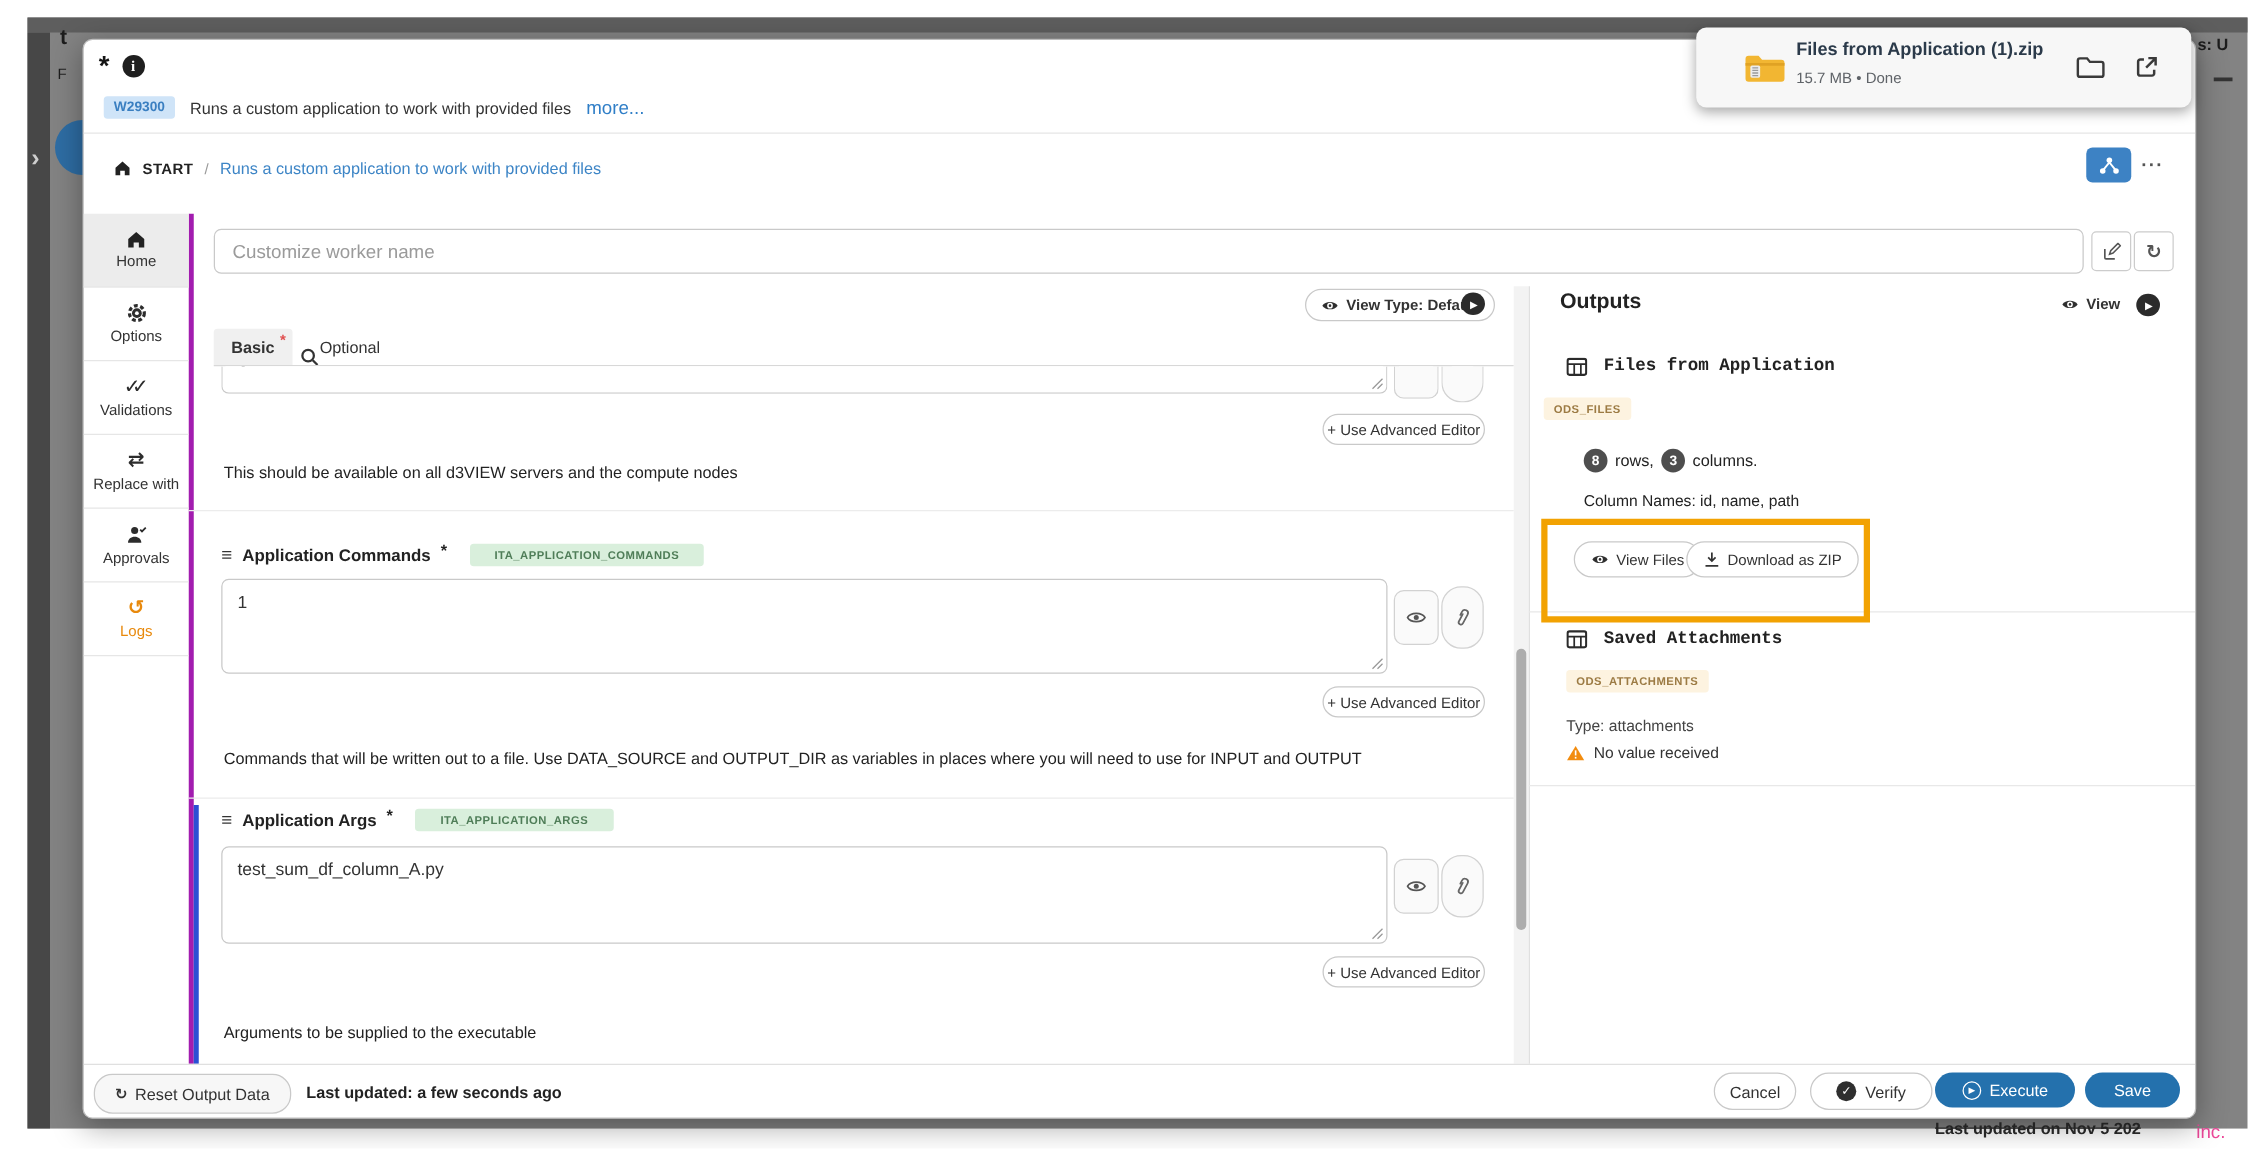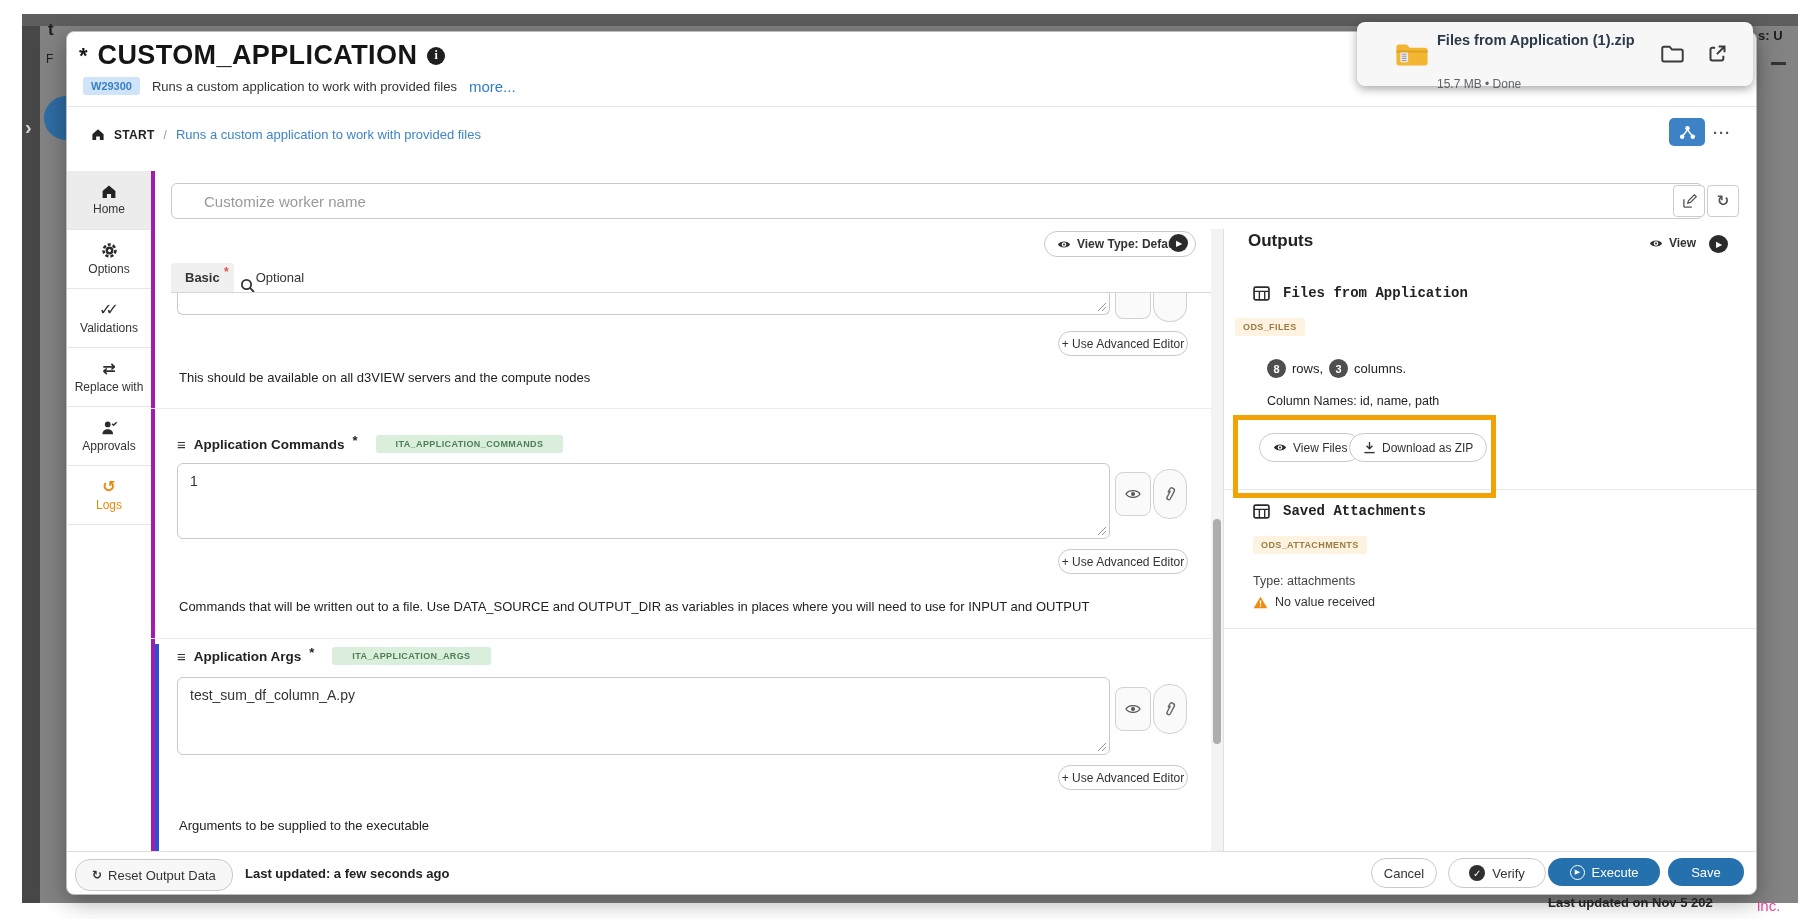--- a/index.html
+++ b/index.html
@@ -29,21 +29,21 @@
   .bluebtn{width:36px;height:28px;border-radius:5px;background:#3d82c4;display:inline-flex;align-items:center;justify-content:center;}
   .dots{font-size:15px;font-weight:700;color:#555;letter-spacing:1px;}
   
   .sidebar{left:0;top:139px;width:84px;height:680px;border-right:4px solid #a21caf;}
   .sb-item{height:58px;border-bottom:1px solid #e6e6e6;display:flex;flex-direction:column;align-items:center;justify-content:center;gap:3px;cursor:pointer;}
   .sb-item.active{background:#ececec;}
   .sb-label{font-size:12px;color:#333;}
   .sb-glyph{font-size:16px;color:#2c2c2c;line-height:1;}
   .orange-txt{color:#e8890c !important;}
   
-  .winput{border:1px solid #c9c9c9;border-radius:6px;font-size:15px;color:#333;padding:0 32px;outline:none;}
+  .winput{border:1px solid #c9c9c9;border-radius:6px;font-size:15px;color:#333;padding:0 14px;outline:none;}
   .winput::placeholder{color:#9a9a9a;}
   .sqbtn{width:30px;height:30px;border:1px solid #ccc;border-radius:4px;background:#fff;display:inline-flex;align-items:center;justify-content:center;color:#555;font-size:15px;}
   .h2{font-size:17px;font-weight:600;color:#222;}
   .pill{display:inline-flex;align-items:center;justify-content:center;gap:6px;background:#fff;border:1px solid #c9c9c9;border-radius:15px;font-size:12px;color:#333;cursor:pointer;}
   .pill b{font-weight:600;}
   .circle-btn{width:18px;height:18px;border-radius:50%;background:#2b2b2b;color:#fff;font-size:8px;display:inline-flex;align-items:center;justify-content:center;padding-left:1px;cursor:pointer;}
   .tab{height:29px;display:inline-flex;align-items:center;padding:0 14px;font-size:13px;color:#333;cursor:pointer;position:relative;}
   .tab.active{background:#f0f0f0;font-weight:700;border-radius:3px 3px 0 0;}
   .req{color:#e04f4f;font-size:12px;position:absolute;top:2px;right:5px;}
   .ta-wrap{border:1px solid #c9c9c9;border-radius:6px;background:#fff;position:absolute;}
@@ -68,21 +68,21 @@
   .orange-rect{border:5px solid #f2a202;}
   
   .footer{border-top:1px solid #e0e0e0;}
   .bold13{font-size:13px;font-weight:700;color:#222;}
   .bluepill{display:inline-flex;align-items:center;justify-content:center;gap:7px;background:#2471ad;color:#fff;border-radius:15px;font-size:13px;cursor:pointer;}
   .check-circle{width:16px;height:16px;border-radius:50%;background:#2f2f2f;color:#fff;font-size:10px;display:inline-flex;align-items:center;justify-content:center;}
   .play-outline{width:15px;height:15px;border-radius:50%;border:1.5px solid #fff;color:#fff;font-size:7px;display:inline-flex;align-items:center;justify-content:center;padding-left:1px;box-sizing:border-box;}
   
   .toast{left:1357px;top:22px;width:396px;height:64px;background:#f7f7f7;border-radius:8px;box-shadow:0 3px 10px rgba(0,0,0,.35);z-index:30;}
   .toast-name{font-size:14.5px;font-weight:600;color:#2b3a4a;}
-  .toast-meta{font-size:12px;color:#5f6368;margin-top:22px;}
+  .toast-meta{font-size:12px;color:#5f6368;}
   .strike{text-decoration:line-through;}
 </style>
 </head>
 <body>
 
 <div class="stage">
 
   <div class="r backdrop"></div>
   <div class="r backdrop-top"></div>
   <div class="r left-strip"></div>
@@ -93,21 +93,20 @@
   <div class="r frag" style="left:1758px;top:28px;font-size:13px;font-weight:700;">s: U</div>
   <div class="r" style="left:1771px;top:62px;width:15px;height:3px;background:#333;"></div>
   <div class="r bottom-white"></div>
   <div class="r frag strike" style="left:1548px;top:895px;font-size:13px;font-weight:700;color:#2c2c2c;">Last updated on Nov 5 202</div>
   <div class="r frag" style="left:1757px;top:897px;font-size:15px;color:#ec4899;">inc.</div>
 
   <div class="r modal">
 
     <div class="r flex" style="left:12px;top:8px;gap:10px;">
       <span class="asterisk">*</span>
-      <span class="title">CUSTOM_APPLICATION</span>
       <span class="info-circle">i</span>
     </div>
     <div class="r flex" style="left:16px;top:45px;gap:12px;">
       <span class="wbadge">W29300</span>
       <span class="desc">Runs a custom application to work with provided files</span>
       <span class="more">more...</span>
     </div>
     <div class="r hline" style="left:0;top:74px;width:1689px;"></div>
 
     <div class="r flex" style="left:24px;top:95px;gap:9px;">

